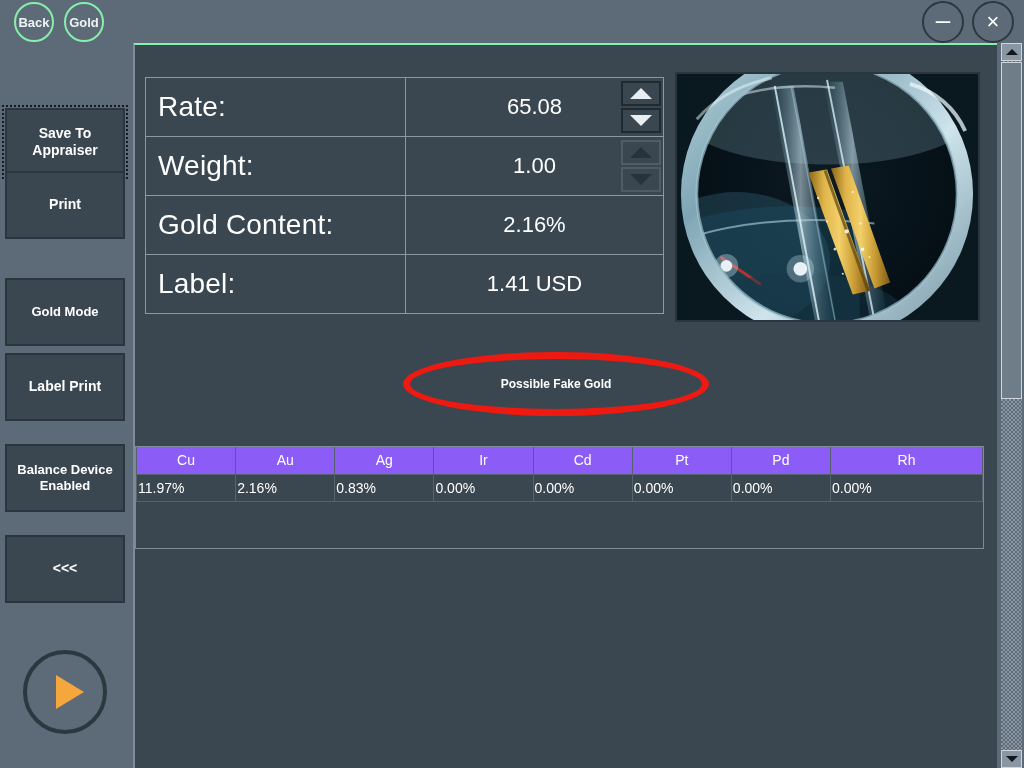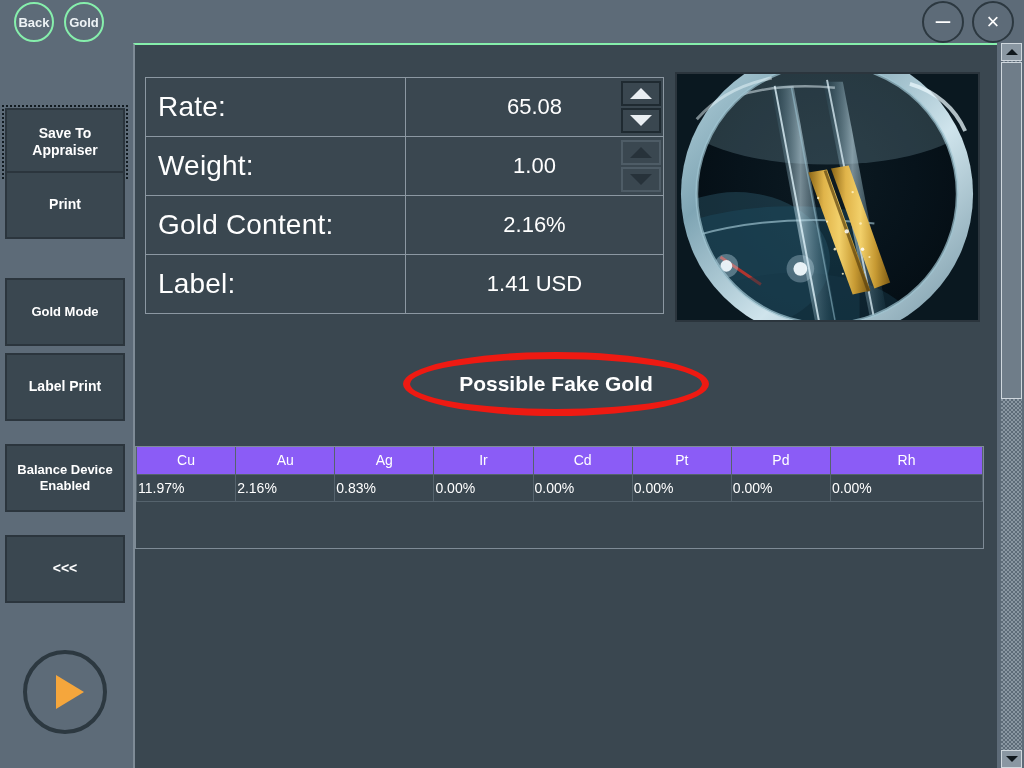--- a/index.html
+++ b/index.html
@@ -226,21 +226,21 @@
     left: 0; top: 0;
     width: 306px;
     height: 64px;
     border: 7px solid #ee1a12;
     border-radius: 50%;
     box-sizing: border-box;
   }
   #fake-gold-alert .alert-text {
     position: relative;
     color: #ffffff;
-    font-size: 21px;
+    font-size: 12px;
     font-weight: bold;
     z-index: 2;
   }
 
   
   #elements-panel {
     position: absolute;
     left: 0px;
     top: 401px;
     width: 849px;

